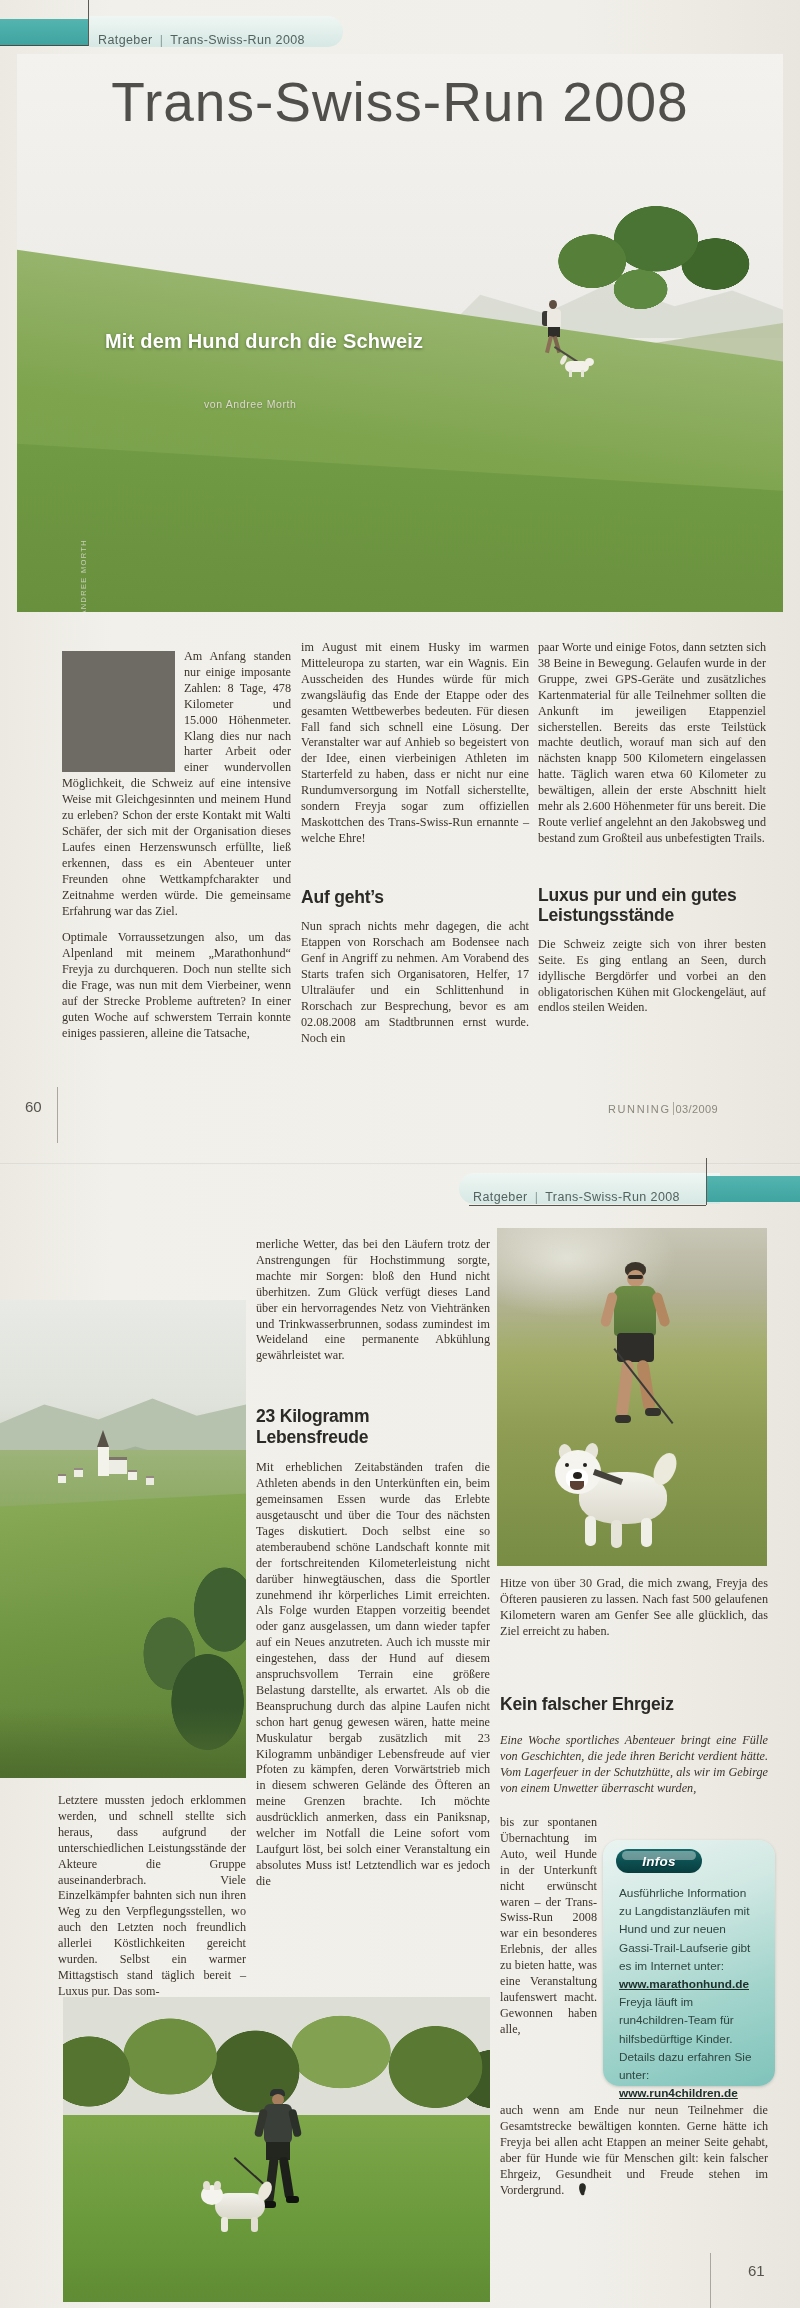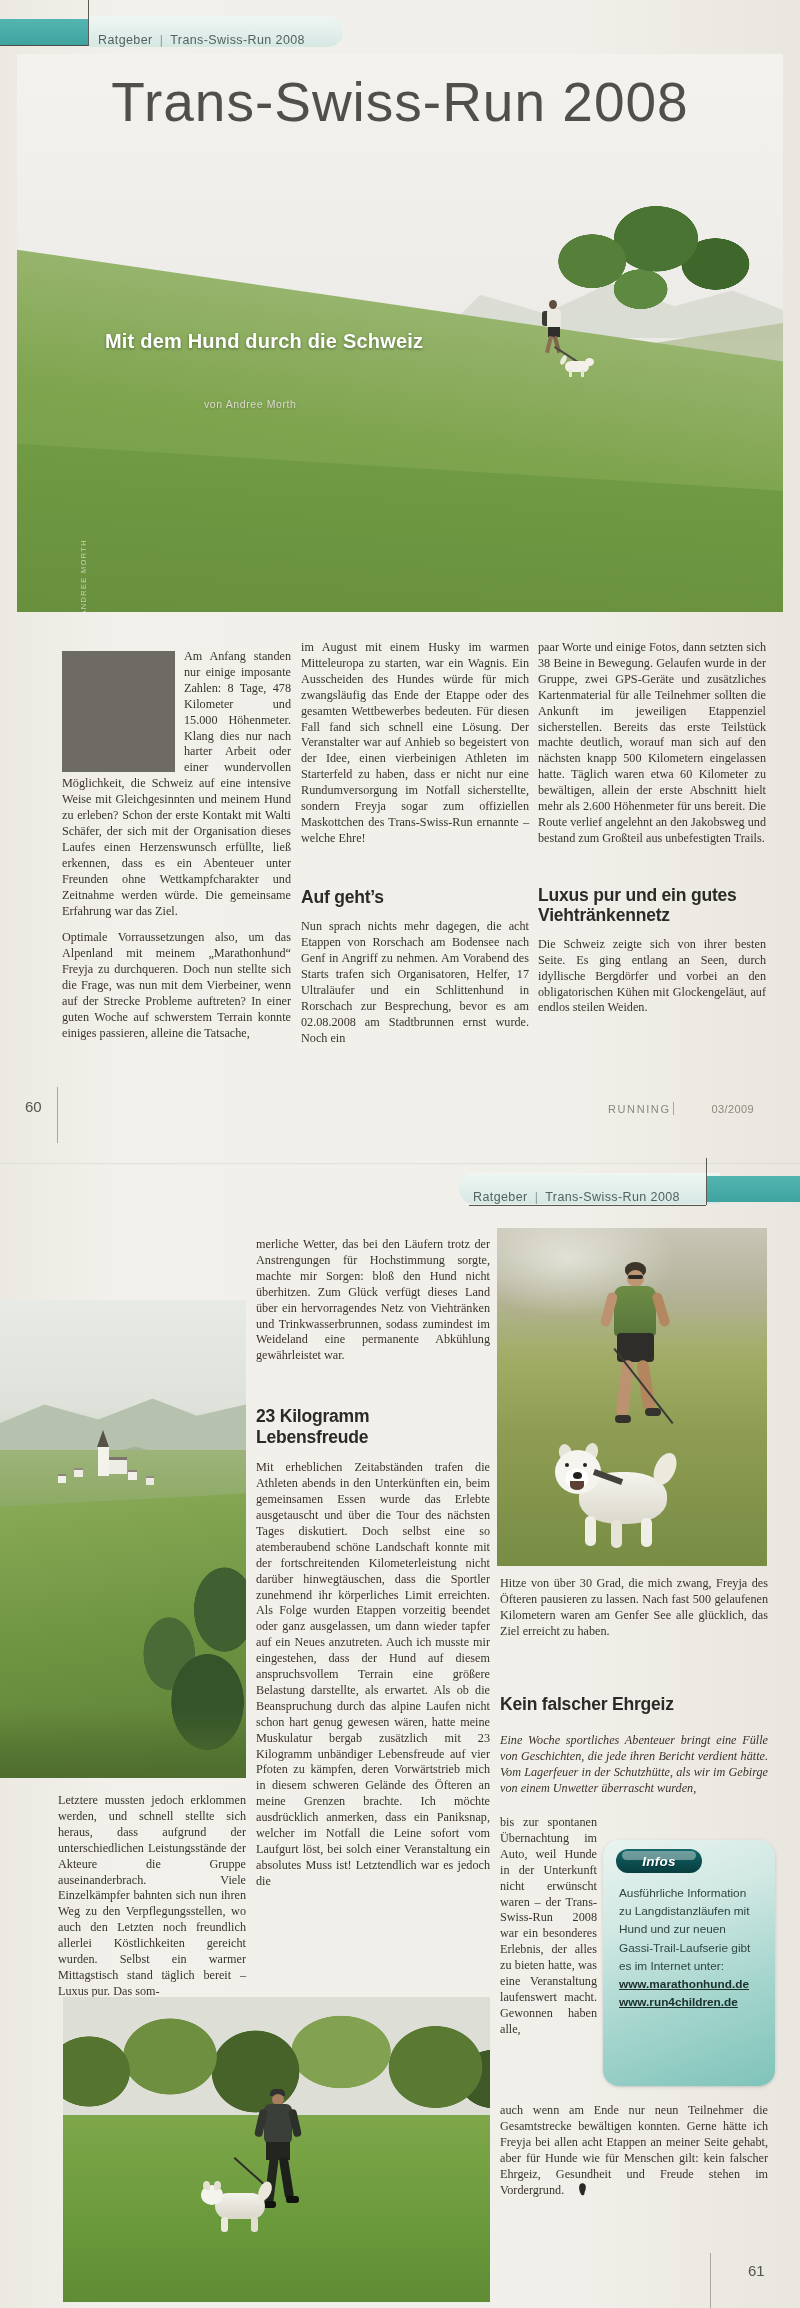--- a/index.html
+++ b/index.html
@@ -119,30 +119,30 @@
   </div>
 
   <div class="abs" style="left:301px;top:640px;width:228px;">
     <div class="p">im August mit einem Husky im warmen Mitteleuropa zu starten, war ein Wagnis. Ein Ausscheiden des Hundes würde für mich zwangsläufig das Ende der Etappe oder des gesamten Wettbewerbes bedeuten. Für diesen Fall fand sich schnell eine Lösung. Der Veranstalter war auf Anhieb so begeistert von der Idee, einen vierbeinigen Athleten im Starterfeld zu haben, dass er nicht nur eine Rundumversorgung im Notfall sicherstellte, sondern Freyja sogar zum offiziellen Maskottchen des Trans-Swiss-Run ernannte – welche Ehre!</div>
     <div class="h3" style="margin:40px 0 12px 0;">Auf geht’s</div>
     <div class="p">Nun sprach nichts mehr dagegen, die acht Etappen von Rorschach am Bodensee nach Genf in Angriff zu nehmen. Am Vorabend des Starts trafen sich Organisatoren, Helfer, 17 Ultraläufer und ein Schlittenhund in Rorschach zur Besprechung, bevor es am 02.08.2008 am Stadtbrunnen ernst wurde. Noch ein</div>
   </div>
 
   <div class="abs" style="left:538px;top:640px;width:228px;">
     <div class="p">paar Worte und einige Fotos, dann setzten sich 38 Beine in Bewegung. Gelaufen wurde in der Gruppe, zwei GPS-Geräte und zusätzliches Kartenmaterial für alle Teilnehmer sollten die Ankunft im jeweiligen Etappenziel sicherstellen. Bereits das erste Teilstück machte deutlich, worauf man sich auf den nächsten knapp 500 Kilometern eingelassen hatte. Täglich waren etwa 60 Kilometer zu bewältigen, allein der erste Abschnitt hielt mehr als 2.600 Höhenmeter für uns bereit. Die Route verlief angelehnt an den Jakobsweg und bestand zum Großteil aus unbefestigten Trails.</div>
-    <div class="h3" style="margin:38px 0 11px 0;">Luxus pur und ein gutes Viehtränkennetz</div>
+    <div class="h3" style="margin:38px 0 11px 0;">Luxus pur und ein gutes Leistungsstände</div>
     <div class="p">Die Schweiz zeigte sich von ihrer besten Seite. Es ging entlang an Seen, durch idyllische Bergdörfer und vorbei an den obligatorischen Kühen mit Glockengeläut, auf endlos steilen Weiden.</div>
   </div>
 
   <div class="abs pgnum" style="left:25px;top:1098px;">60</div>
   <div class="abs vrule" style="left:57px;top:1087px;height:56px;"></div>
   <div class="abs" style="left:608px;top:1102px;display:flex;align-items:center;gap:2px;">
     <span class="foot-mag">RUNNING</span>
     <span class="vrule" style="height:13px;display:inline-block;"></span>
-    <span class="foot-mag" style="letter-spacing:.4px;margin-left:36px;">03/2009</span>
+    <span class="foot-mag" style="letter-spacing:.4px;">03/2009</span>
   </div>
 
   <div class="abs seam"></div>
 
   <div class="abs" style="left:459px;top:1173px;width:341px;height:33px;">
     <div class="abs capsule" style="left:0;top:0;width:247px;height:31px;border-radius:15px 0 0 15px;padding-left:14px;">
       <span class="hdr-text">Ratgeber</span>
       <span class="hdr-text hdr-div">|</span>
       <span class="hdr-text">Trans-Swiss-Run 2008</span>
     </div>
@@ -262,20 +262,21 @@
   </div>
 
   <div id="infos-box" class="abs">
     <div id="infos-pill" class="abs">
       <div class="gloss"></div>
       <span>Infos</span>
     </div>
     <div class="infos-text">
       <span>Ausführliche Information zu Langdistanzläufen mit Hund und zur neuen Gassi-Trail-Laufserie gibt es im Internet unter:</span>
       <a class="infos-link">www.marathonhund.de</a>
+      <span>Freyja läuft im run4children-Team für hilfsbedürftige Kinder. Details dazu erfahren Sie unter:</span>
       <a class="infos-link">www.run4children.de</a>
     </div>
   </div>
 
   <div class="abs vrule" style="left:710px;top:2253px;height:55px;"></div>
   <div class="abs pgnum" style="left:748px;top:2262px;">61</div>
 
 </div>
 
 </body></html>

